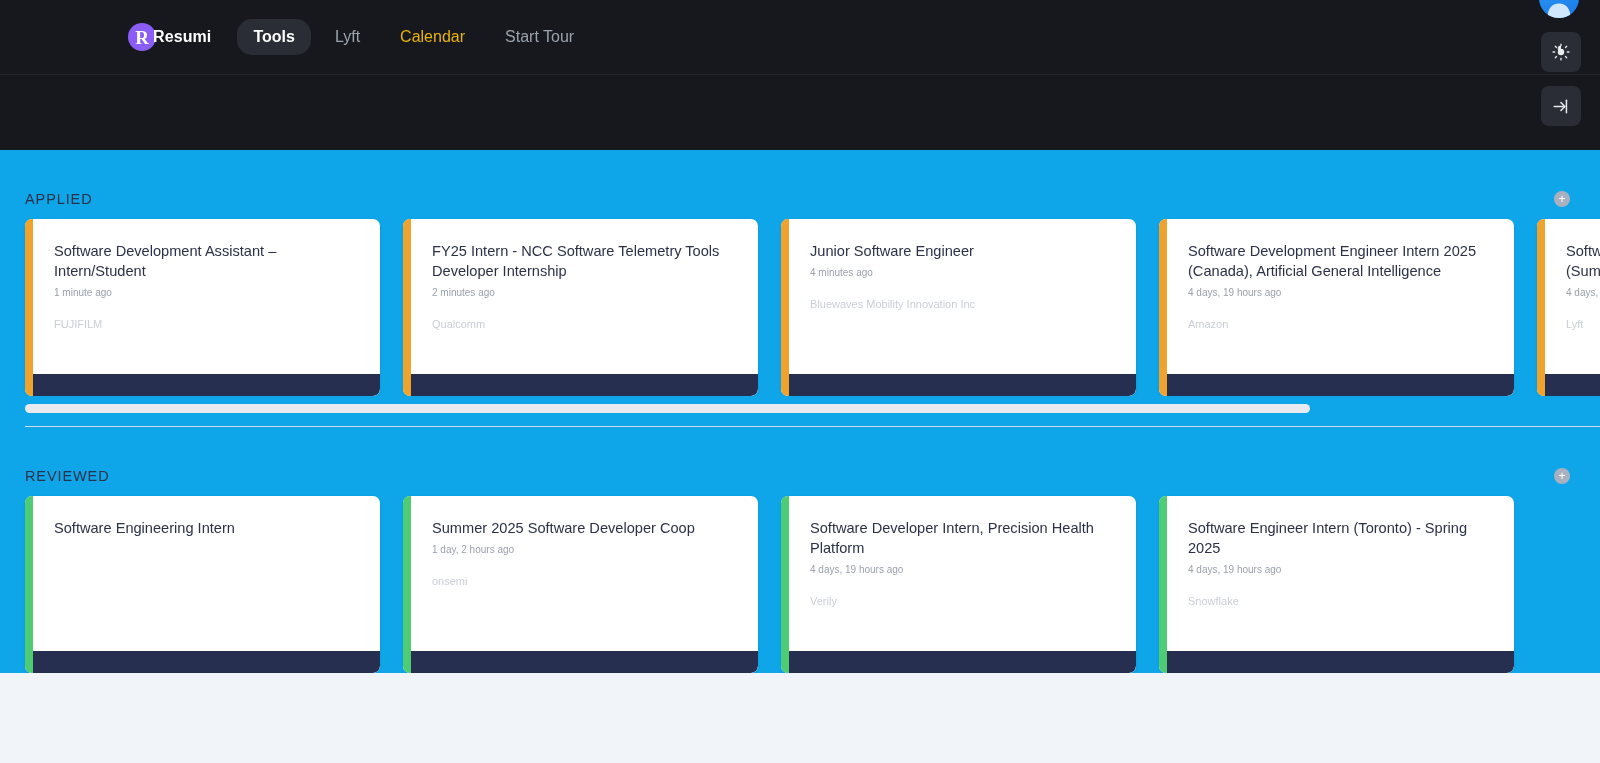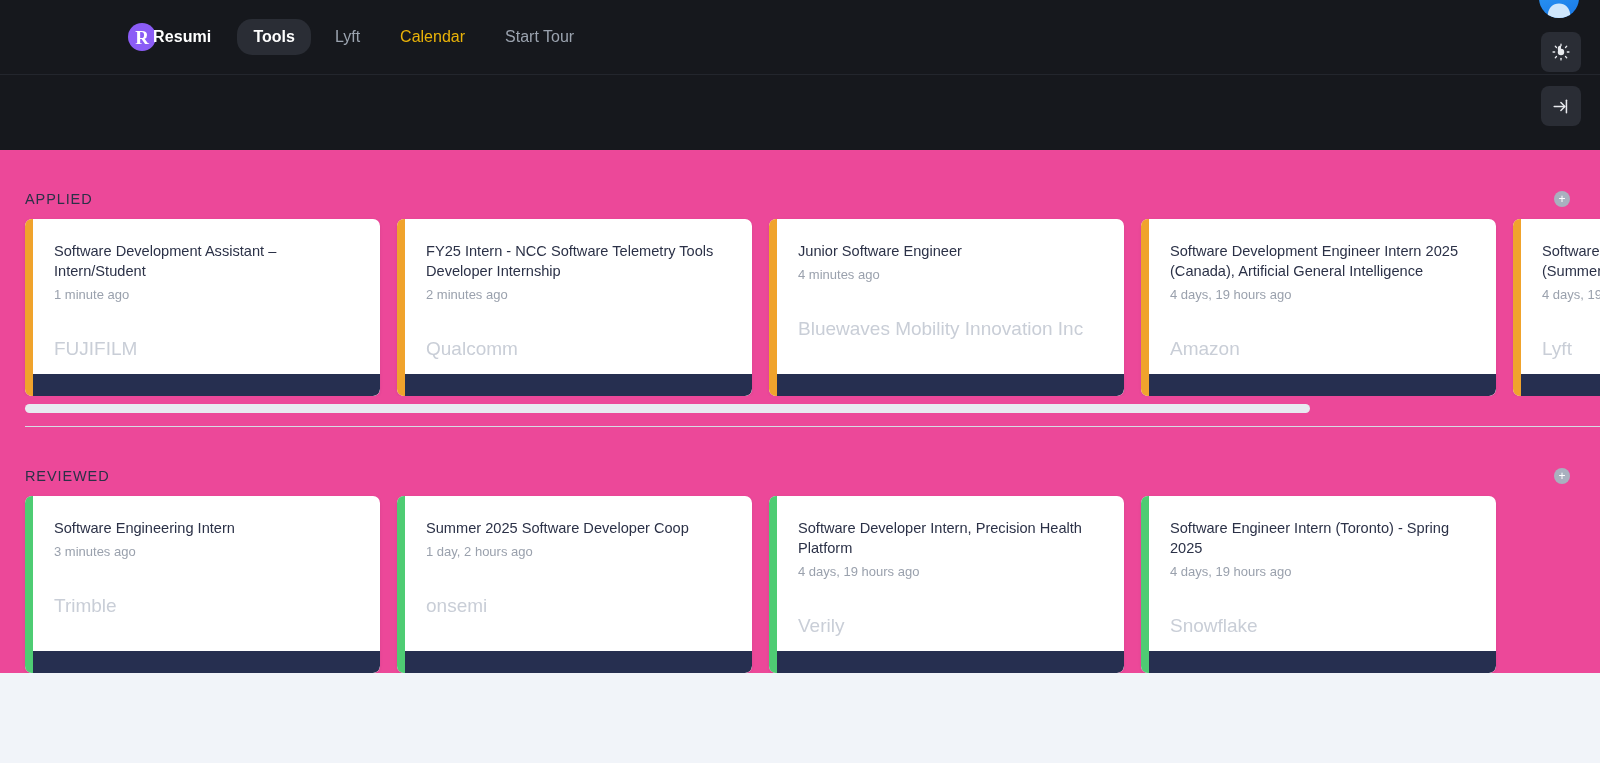--- a/index.html
+++ b/index.html
@@ -57,42 +57,42 @@
     display:flex; align-items:center; justify-content:center;
     cursor:pointer; border:none;
   }
   .icon-btn svg { display:block; }
 
   
   .dark-band { height:75px; background:#16181d; }
 
   
   .board { background:#f1f4f9; }
-  .section { background:#ec4899; }
+  .section { background:#0ea5e9; }
   .section-header {
     display:flex; align-items:center;
     padding:40px 30px 0 25px;
     height:58px;
   }
   .section-title {
     font-size:14.5px; color:#2b3147;
     letter-spacing:0.9px;
   }
   .add-btn {
     margin-left:auto;
     width:16px; height:16px; border-radius:50%;
     background:#a9b0bf;
     display:flex; align-items:center; justify-content:center;
     color:#ffffff; font-size:12px; line-height:1;
     cursor:pointer; font-family:"Liberation Sans", sans-serif;
   }
 
   .card-row {
     display:flex;
-    gap:17px;
+    gap:23px;
     padding:11px 0 0 25px;
     overflow:hidden;
   }
   .card {
     flex:0 0 355px;
     height:177px;
     background:#ffffff;
     border-radius:7px;
     box-shadow:0 1px 3px rgba(30,41,70,0.10);
     display:flex;
@@ -106,24 +106,24 @@
   .card-body {
     flex:1; position:relative;
     padding:22px 18px 0 21px;
     display:flex; flex-direction:column;
   }
   .card-title {
     font-size:14.6px; color:#2b3147; line-height:20px;
     white-space:pre-line;
   }
   .card-time {
-    font-size:13px; color:#9aa1ad; margin-top:6px;
+    font-size:10px; color:#9aa1ad; margin-top:6px;
   }
   .card-company {
-    font-size:19px; color:#c9ced7; margin-top:36px;
+    font-size:11px; color:#c9ced7; margin-top:20px;
   }
   .card-footer {
     position:absolute; left:0; right:0; bottom:0;
     height:22px; background:#262f50;
     border-bottom-right-radius:7px;
   }
 
   .scroll-area { padding:8px 0 0 25px; }
   .scrollbar-track {
     height:9px;
@@ -275,22 +275,20 @@
     <div class="section-header">
       <span class="section-title">REVIEWED</span>
       <div class="add-btn">+</div>
     </div>
 
     <div class="card-row">
       <div class="card">
         <div class="card-accent reviewed"></div>
         <div class="card-body">
           <div class="card-title">Software Engineering Intern</div>
-          <div class="card-time">3 minutes ago</div>
-          <div class="card-company">Trimble</div>
           <div class="card-footer"></div>
         </div>
       </div>
 
       <div class="card">
         <div class="card-accent reviewed"></div>
         <div class="card-body">
           <div class="card-title">Summer 2025 Software Developer Coop</div>
           <div class="card-time">1 day, 2 hours ago</div>
           <div class="card-company">onsemi</div>

